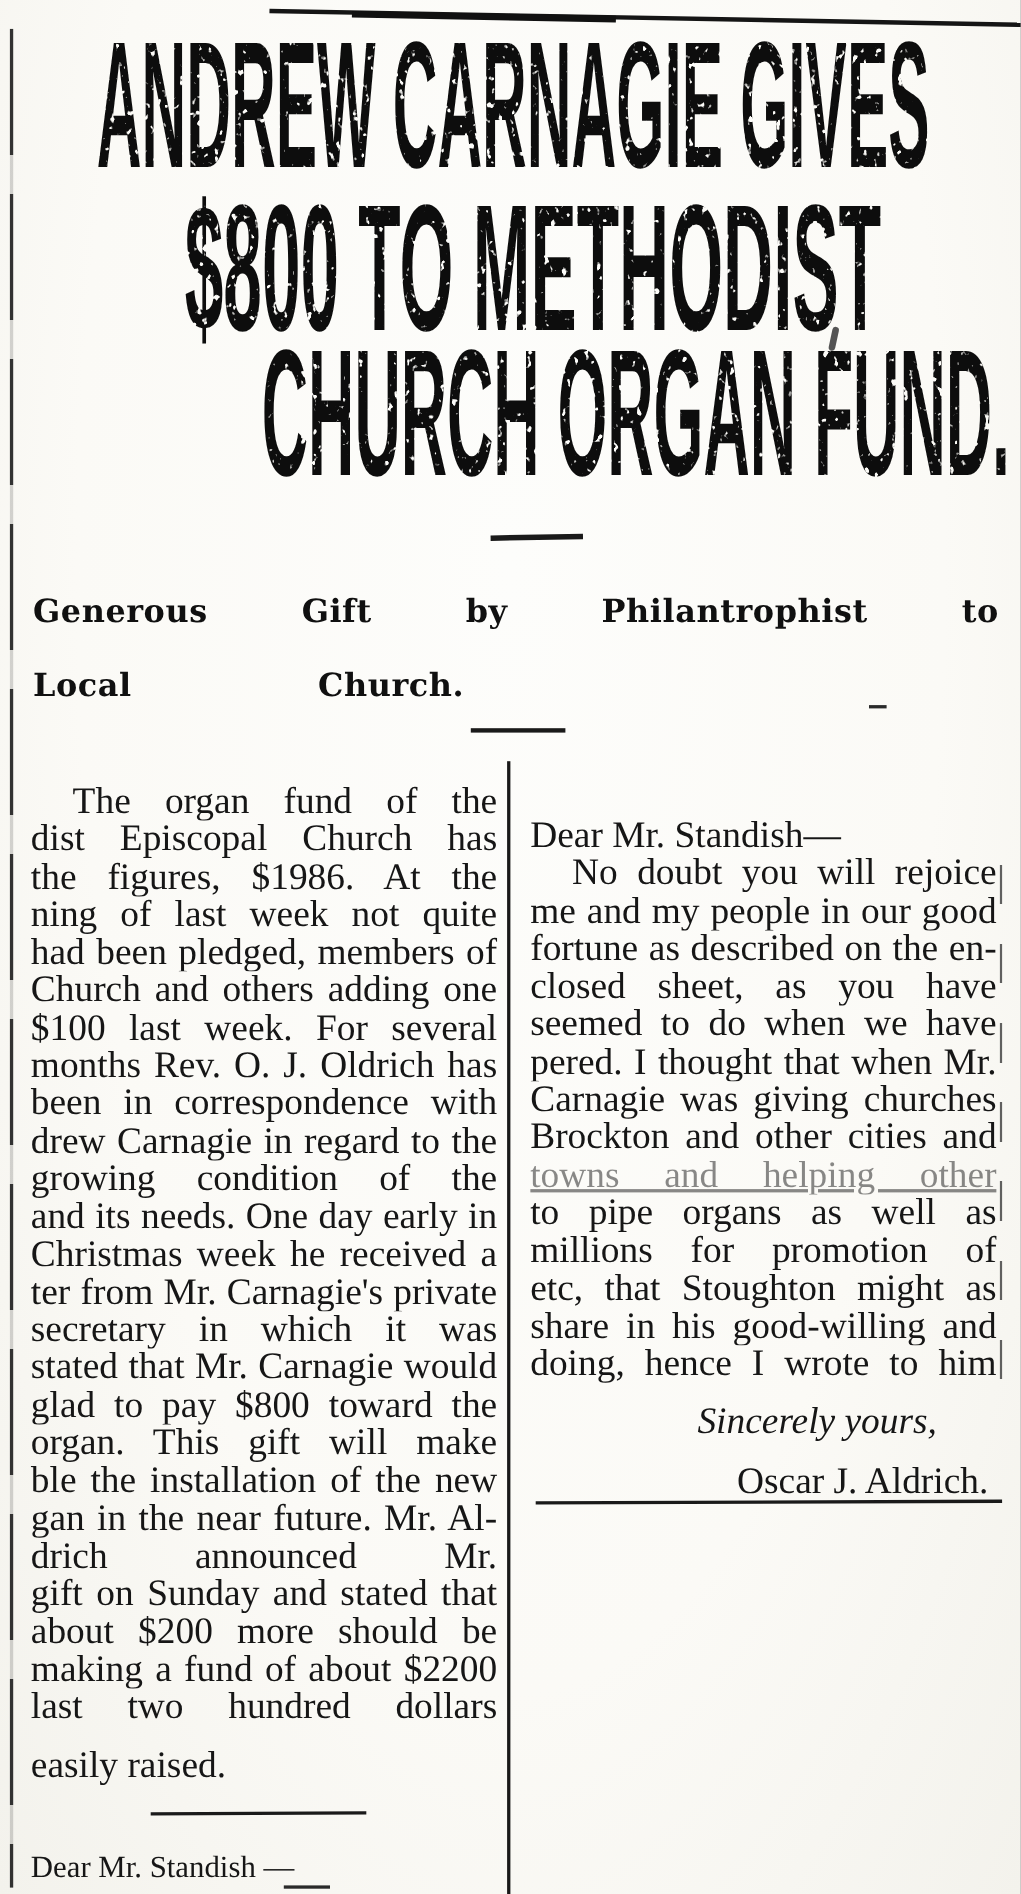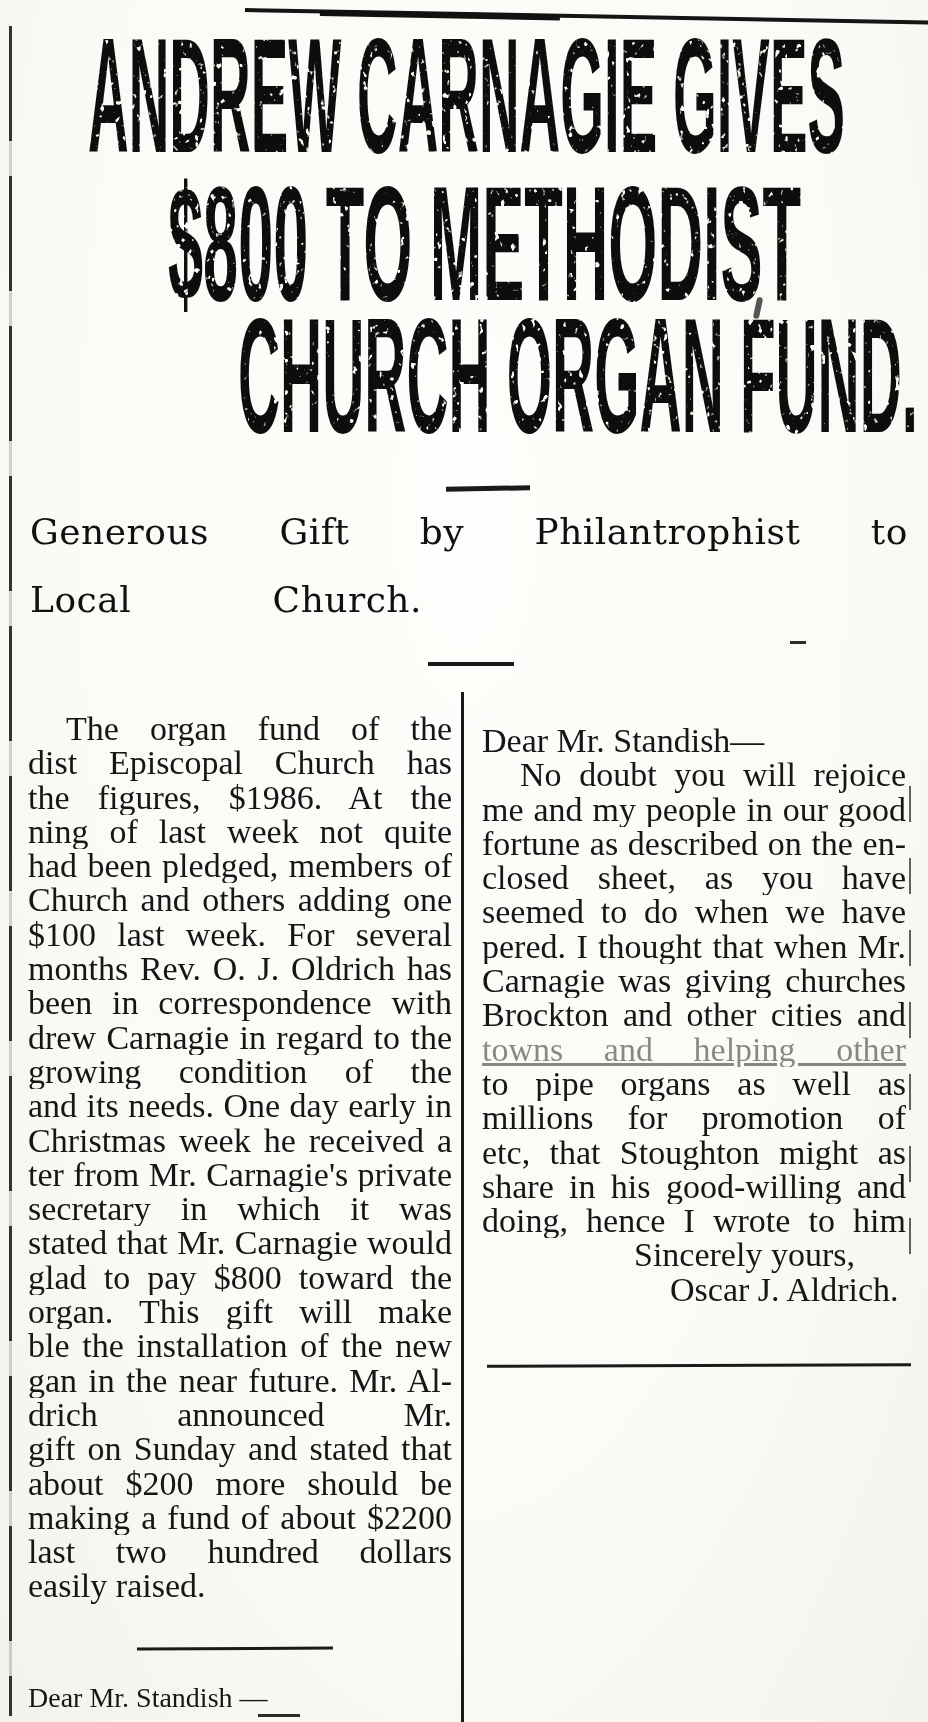--- a/index.html
+++ b/index.html
@@ -24,38 +24,38 @@
   .rule-leftcol-end{left:137px;top:1647px;width:196px;height:3px;transform:rotate(-.3deg);}
   .rule-rightcol-end{left:487px;top:1364px;width:424px;height:3px;transform:rotate(-.2deg);}
   .artifact{position:absolute;background:#2a2a2a;}
   .artifact.a1{left:790px;top:641px;width:16px;height:3px;}
   .artifact.a2{left:258px;top:1714px;width:42px;height:3px;}
   .artifact.a3{left:755px;top:297px;width:6px;height:22px;border-radius:3px;transform:rotate(12deg);opacity:.8;}
   
   .headline-svg{position:absolute;left:0;top:0;}
   
   .subline{
-    position:absolute;left:30px;font-family:"DejaVu Serif", serif;font-weight:normal;
-    font-size:36px;line-height:64px;height:64px;color:#101010;letter-spacing:.5px;
-    text-align:justify;text-align-last:justify;overflow:hidden;
+    position:absolute;left:30px;font-family:"DejaVu Serif", serif;font-weight:bold;
+    font-size:29px;line-height:64px;height:64px;color:#101010;letter-spacing:.5px;
+    text-align:justify;text-align-last:justify;overflow:hidden;margin-top:23px;
   }
   .subline::after{content:"";display:inline-block;width:100%;}
   .sub1{top:500px;width:878px;}
   .sub2{top:568px;width:392px;}
   
   .col{position:absolute;font-size:34px;}
   .leftcol{left:28px;top:712px;width:424px;}
   .rightcol{left:482px;top:724px;width:424px;}
   .col .line{height:34.3px;line-height:34.3px;overflow:hidden;}
   .line.j{text-align:justify;text-align-last:justify;}
   .line.j::after{content:"";display:inline-block;width:100%;}
-  .line.l{text-align:left;}
+  .line.l{text-align:left;margin-top:19px;}
   .line.ind{text-indent:38px;}
   .line.faded{opacity:.5;filter:blur(.7px);text-decoration:underline;}
-  .line.sig1{padding-left:152px;}
+  .line.sig1{padding-left:152px;font-style:italic;}
   .line.sig2{padding-left:188px;}
   .left-footer{position:absolute;left:28px;top:1680px;width:424px;font-size:28px;line-height:36px;}
 </style>
 </head>
 <body>
 
 <div class="page">
 
   <div class="top-rule"></div>
   <div class="top-rule-thick"></div>

